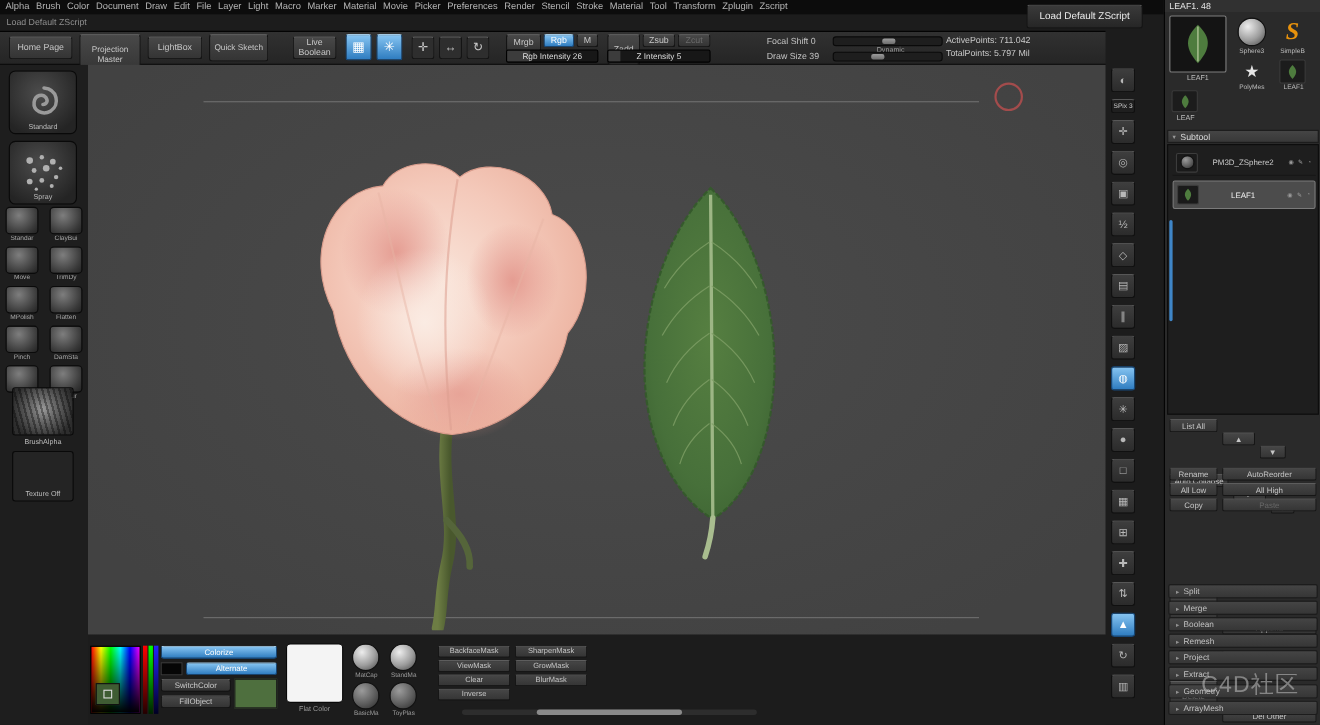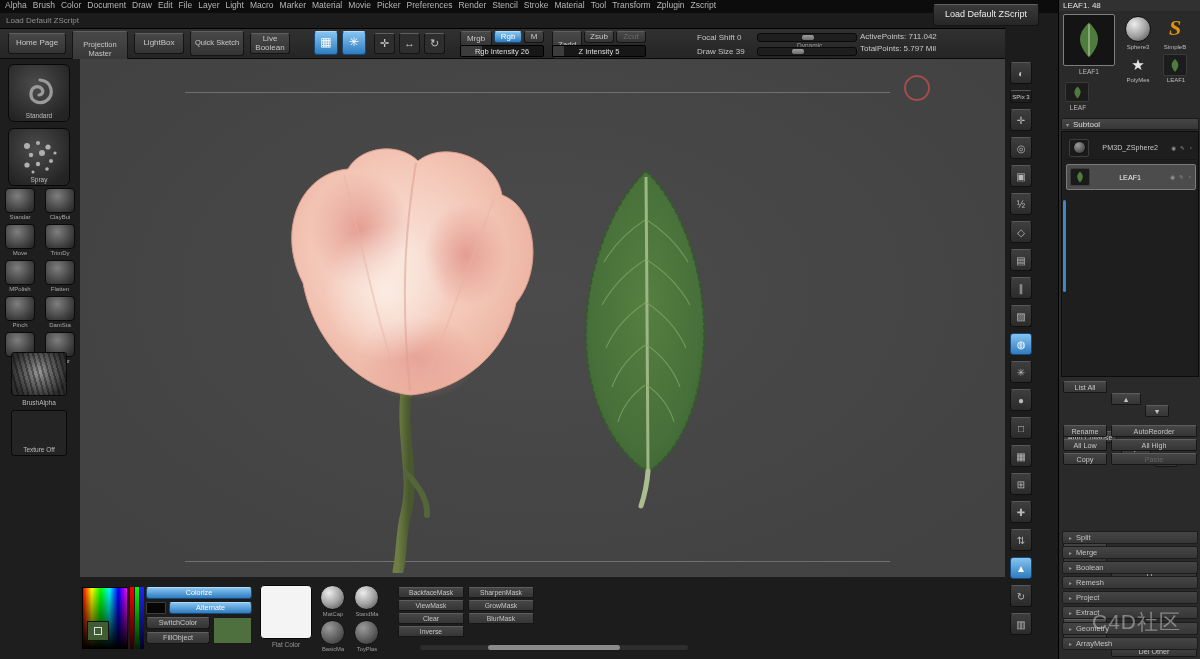--- a/index.html
+++ b/index.html
@@ -100,21 +100,21 @@
     </div>
   <div class="lbl" style="left:6px;top:16px;font-size:8px;color:#8f8f8f">Load Default ZScript</div>
   <div class="b abs" style="left:933px;top:4px;width:106px;height:22px;font-size:9px;background:linear-gradient(#3a3a3a,#262626);color:#ececec">Load Default ZScript</div>
 
   <div class="abs" style="left:0;top:28px;width:1005px;height:31px;background:linear-gradient(#313131,#252525);border-top:1px solid #000;border-bottom:1px solid #0a0a0a"></div>
 
   <div class="b abs" style="left:8px;top:33px;width:58px;height:21px">Home Page</div>
   <div class="b abs" style="left:72px;top:31px;width:56px;height:37px;font-size:7.5px">Projection Master</div>
   <div class="b abs" style="left:134px;top:33px;width:50px;height:21px">LightBox</div>
   <div class="b abs" style="left:190px;top:31px;width:54px;height:25px;font-size:7.5px">Quick Sketch</div>
-  <div class="b abs" style="left:250px;top:33px;width:40px;height:21px">Live Boolean</div>
+  <div class="b abs" style="left:266px;top:33px;width:40px;height:21px">Live Boolean</div>
 
   <div class="b blue abs" style="left:314px;top:31px;width:24px;height:24px;font-size:12px">▦</div>
   <div class="b blue abs" style="left:342px;top:31px;width:24px;height:24px;font-size:12px">✳</div>
   <div class="b abs" style="left:374px;top:33px;width:21px;height:21px;font-size:11px;background:#2e2e2e">✛</div>
   <div class="b abs" style="left:399px;top:33px;width:21px;height:21px;font-size:11px;background:#2e2e2e">↔</div>
   <div class="b abs" style="left:424px;top:33px;width:21px;height:21px;font-size:11px;background:#2e2e2e">↻</div>
 
   <div class="b abs" style="left:460px;top:31px;width:32px;height:16px">Mrgb</div>
   <div class="b blue abs" style="left:494px;top:31px;width:28px;height:12px">Rgb</div>
   <div class="b abs" style="left:524px;top:31px;width:20px;height:12px">M</div>

